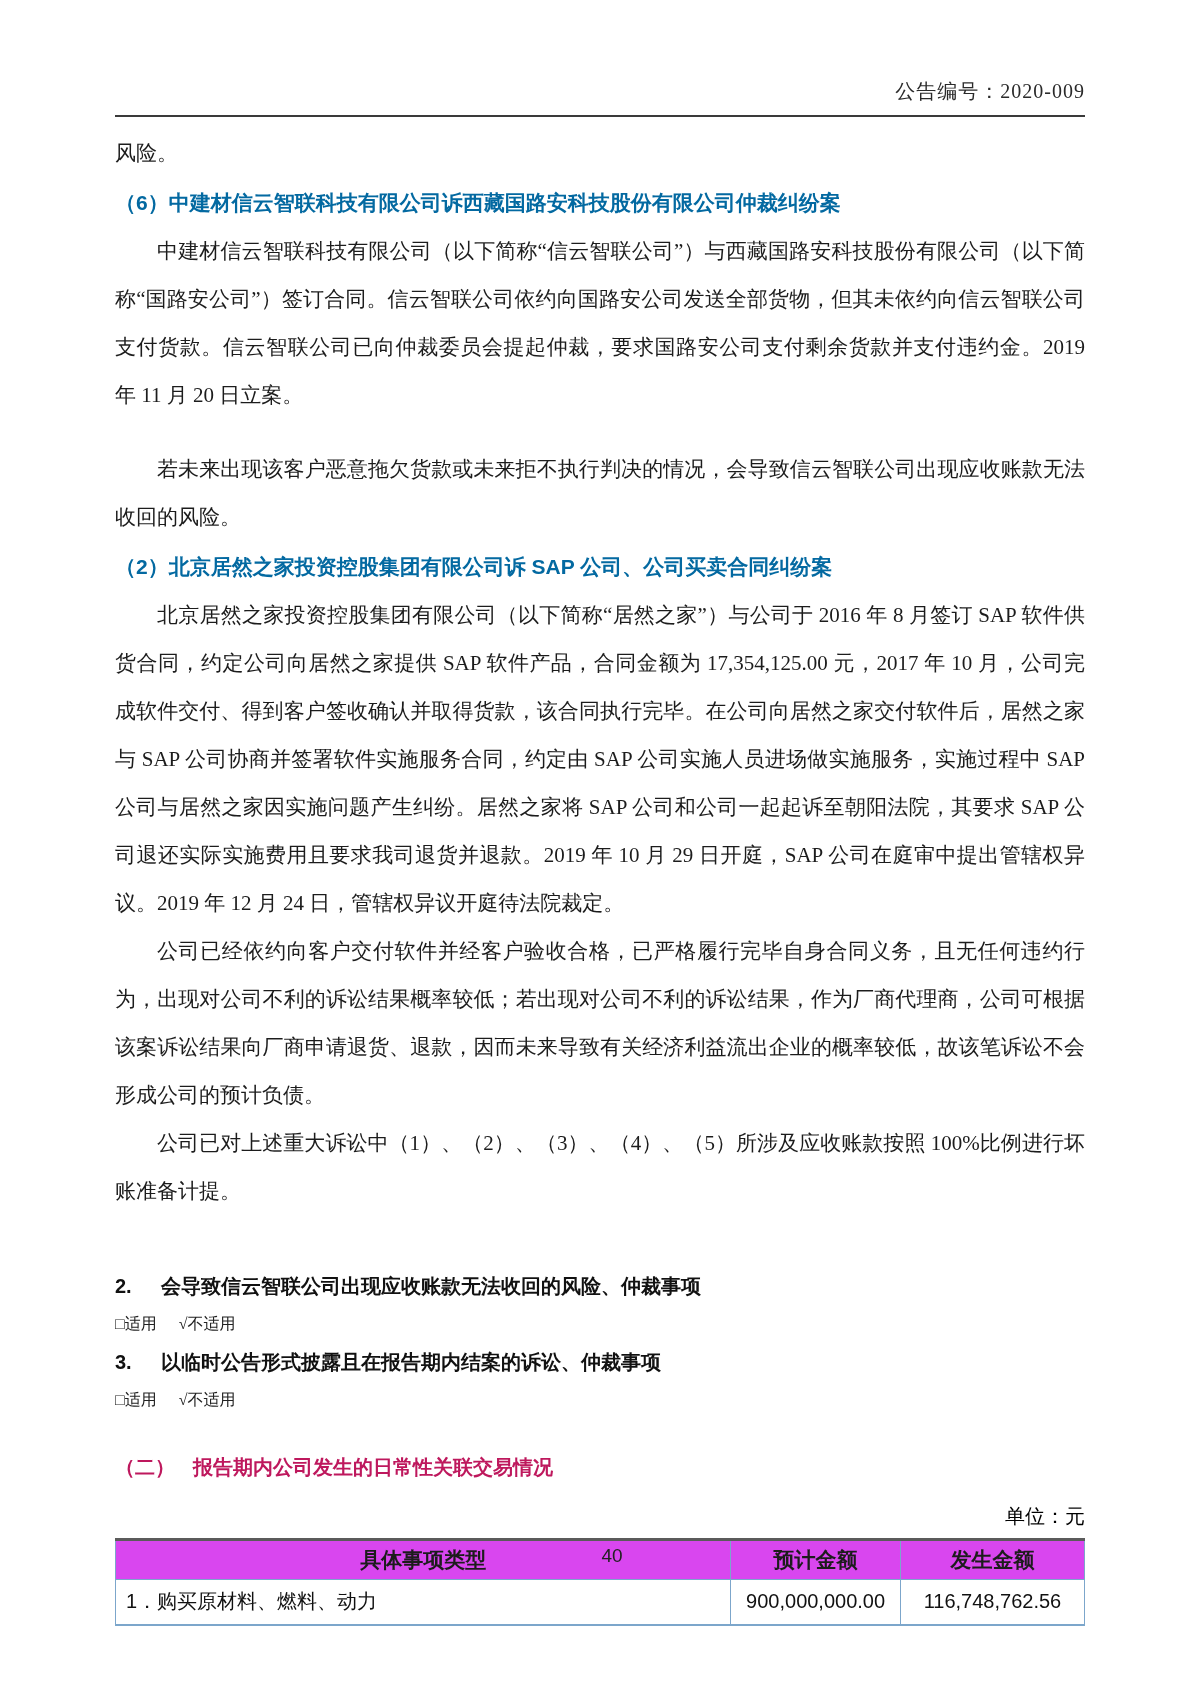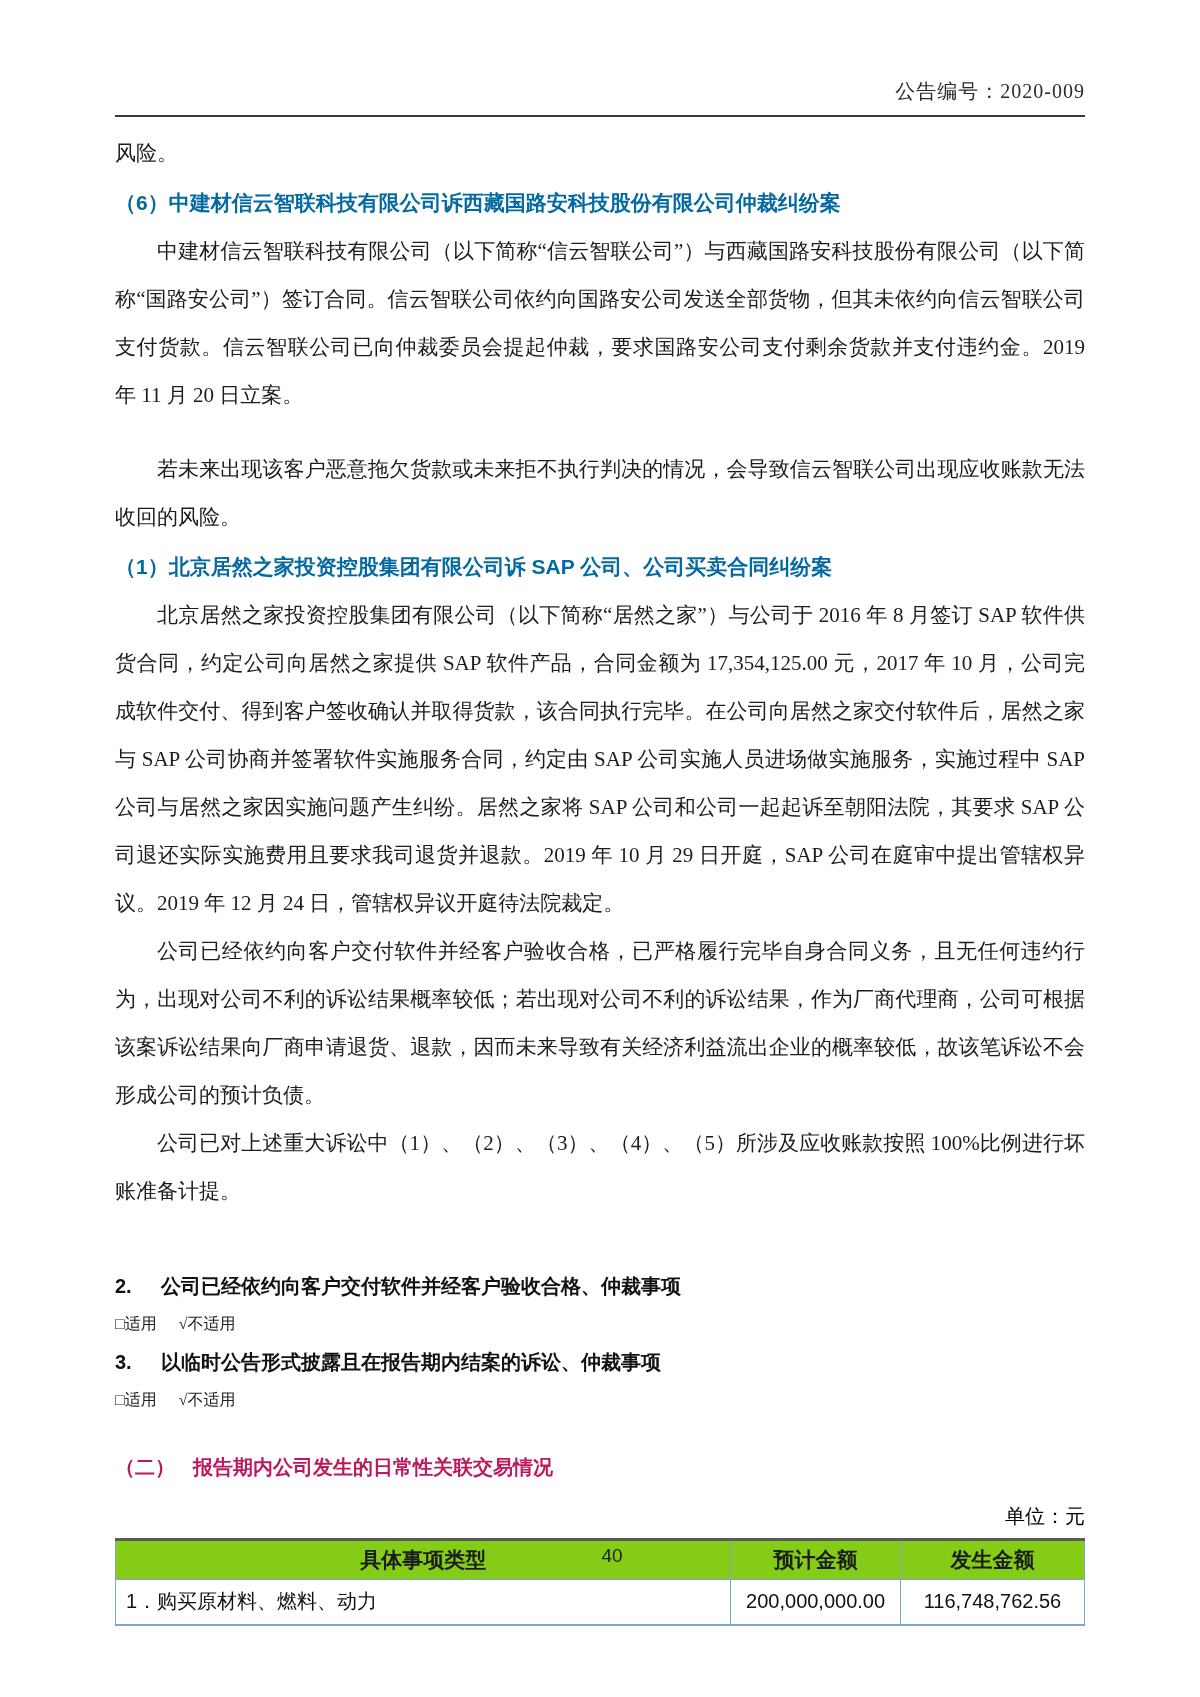--- a/index.html
+++ b/index.html
@@ -77,21 +77,21 @@
   table.data-table {
     width: 100%;
     margin-top: 8px;
     border-collapse: collapse;
     border-left: 1.5px solid #7ca6cb;
     border-right: 1.5px solid #7ca6cb;
     border-bottom: 2px solid #7ca6cb;
     border-top: 3px solid #5b5b5b;
   }
   table.data-table th {
-    background: #84cc16;
+    background: #d946ef;
     font-family: "Liberation Serif", serif;
     font-weight: 700;
     font-size: 21px;
     height: 40px;
     text-align: center;
     border: 1.5px solid #7ca6cb;
     border-top: none;
   }
   table.data-table td {
     font-family: "Liberation Sans", sans-serif;
@@ -124,28 +124,28 @@
   <div class="inner">
     <div class="doc-number">公告编号：2020-009</div>
     <div class="header-rule"></div>
 
     <p class="body noindent">风险。</p>
 
     <div class="case-heading">（6）中建材信云智联科技有限公司诉西藏国路安科技股份有限公司仲裁纠纷案</div>
     <p class="body indent">中建材信云智联科技有限公司（以下简称“信云智联公司”）与西藏国路安科技股份有限公司（以下简称“国路安公司”）签订合同。信云智联公司依约向国路安公司发送全部货物，但其未依约向信云智联公司支付货款。信云智联公司已向仲裁委员会提起仲裁，要求国路安公司支付剩余货款并支付违约金。2019 年 11 月 20 日立案。</p>
     <p class="body indent gap-top">若未来出现该客户恶意拖欠货款或未来拒不执行判决的情况，会导致信云智联公司出现应收账款无法收回的风险。</p>
 
-    <div class="case-heading">（1）北京居然之家投资控股集团有限公司诉 SAP 公司、公司买卖合同纠纷案</div>
+    <div class="case-heading">（2）北京居然之家投资控股集团有限公司诉 SAP 公司、公司买卖合同纠纷案</div>
     <p class="body indent">北京居然之家投资控股集团有限公司（以下简称“居然之家”）与公司于 2016 年 8 月签订 SAP 软件供货合同，约定公司向居然之家提供 SAP 软件产品，合同金额为 17,354,125.00 元，2017 年 10 月，公司完成软件交付、得到客户签收确认并取得货款，该合同执行完毕。在公司向居然之家交付软件后，居然之家与 SAP 公司协商并签署软件实施服务合同，约定由 SAP 公司实施人员进场做实施服务，实施过程中 SAP 公司与居然之家因实施问题产生纠纷。居然之家将 SAP 公司和公司一起起诉至朝阳法院，其要求 SAP 公司退还实际实施费用且要求我司退货并退款。2019 年 10 月 29 日开庭，SAP 公司在庭审中提出管辖权异议。2019 年 12 月 24 日，管辖权异议开庭待法院裁定。</p>
     <p class="body indent">公司已经依约向客户交付软件并经客户验收合格，已严格履行完毕自身合同义务，且无任何违约行为，出现对公司不利的诉讼结果概率较低；若出现对公司不利的诉讼结果，作为厂商代理商，公司可根据该案诉讼结果向厂商申请退货、退款，因而未来导致有关经济利益流出企业的概率较低，故该笔诉讼不会形成公司的预计负债。</p>
     <p class="body indent">公司已对上述重大诉讼中（1）、（2）、（3）、（4）、（5）所涉及应收账款按照 100%比例进行坏账准备计提。</p>
 
     <div class="list-block">
       <div class="list-item">
-        <span class="num">2.</span><span>公司已经依约向客户交付软件并经客户验收合格、仲裁事项</span>
+        <span class="num">2.</span><span>会导致信云智联公司出现应收账款无法收回的风险、仲裁事项</span>
       </div>
       <div class="applicability">
         <span class="opt">□适用</span><span>√不适用</span>
       </div>
       <div class="list-item">
         <span class="num">3.</span><span>以临时公告形式披露且在报告期内结案的诉讼、仲裁事项</span>
       </div>
       <div class="applicability">
         <span class="opt">□适用</span><span>√不适用</span>
       </div>
@@ -161,21 +161,21 @@
       <thead>
         <tr>
           <th class="col1">具体事项类型</th>
           <th class="col2">预计金额</th>
           <th class="col3">发生金额</th>
         </tr>
       </thead>
       <tbody>
         <tr>
           <td class="cell-item">1．购买原材料、燃料、动力</td>
-          <td class="cell-num">200,000,000.00</td>
+          <td class="cell-num">900,000,000.00</td>
           <td class="cell-num">116,748,762.56</td>
         </tr>
       </tbody>
     </table>
   </div>
 
   <div class="page-footer">40</div>
 
 </div>
 

